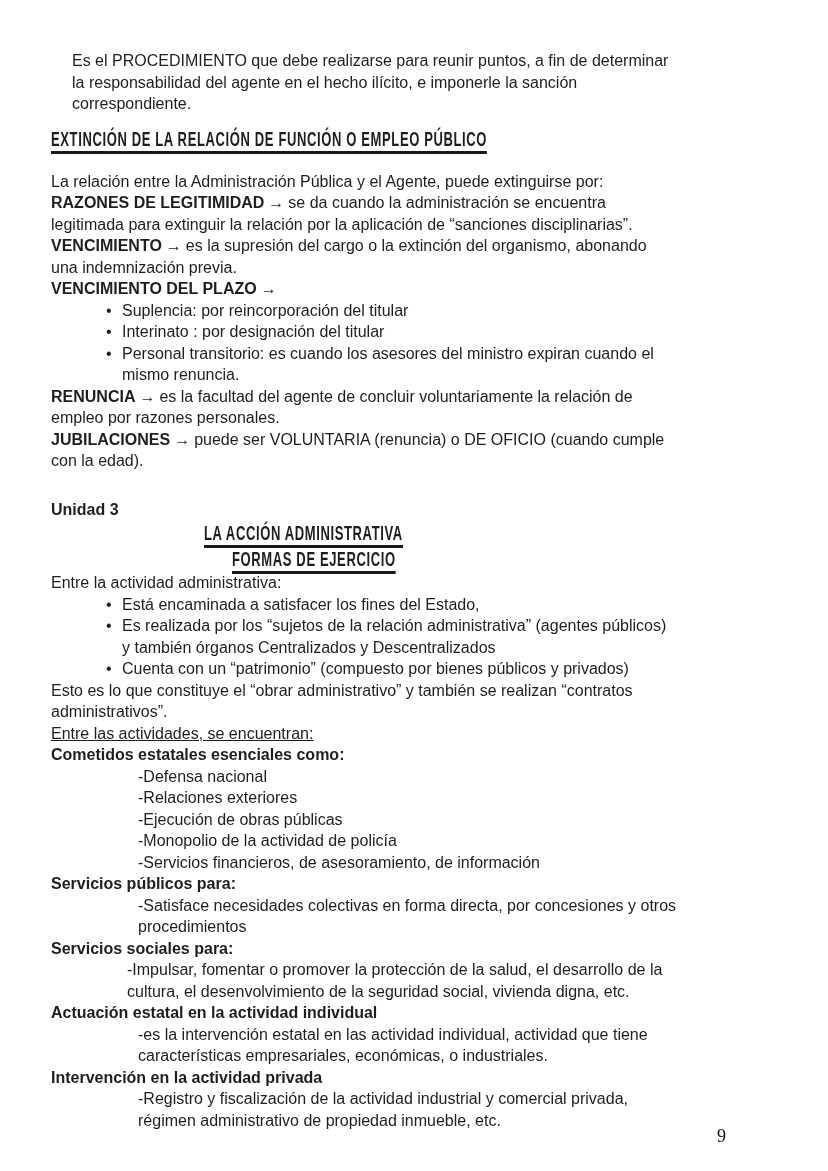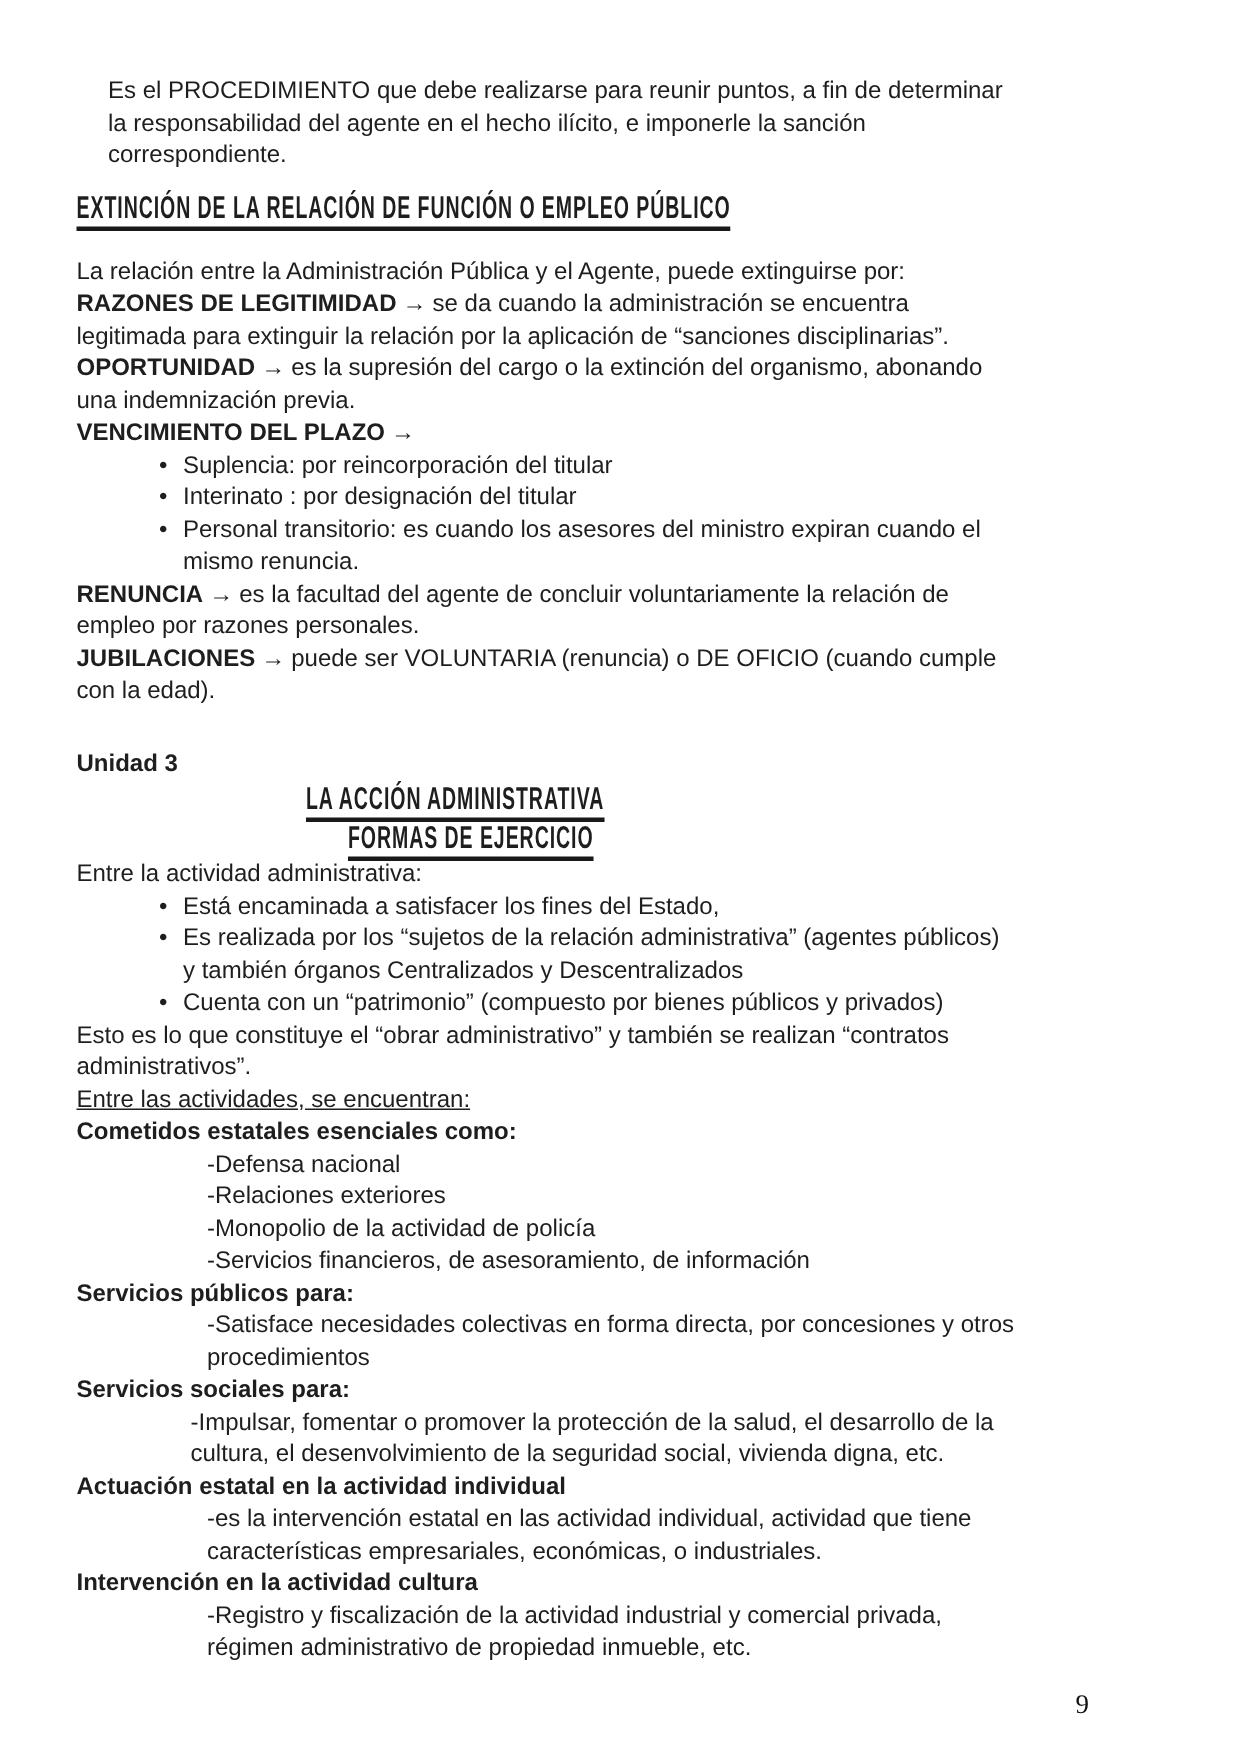--- a/index.html
+++ b/index.html
@@ -47,21 +47,21 @@
 <div class="page">
 
   <p class="intro">Es el PROCEDIMIENTO que debe realizarse para reunir puntos, a fin de determinar la responsabilidad del agente en el hecho ilícito, e imponerle la sanción correspondiente.</p>
 
   <h2 class="hd"><span class="hd-text">EXTINCIÓN DE LA RELACIÓN DE FUNCIÓN O EMPLEO PÚBLICO</span></h2>
 
   <p class="line">La relación entre la Administración Pública y el Agente, puede extinguirse por:</p>
 
   <p class="line"><span class="term">RAZONES DE LEGITIMIDAD</span><span class="arrow">→</span><span>se da cuando la administración se encuentra legitimada para extinguir la relación por la aplicación de “sanciones disciplinarias”.</span></p>
 
-  <p class="line"><span class="term">OPORTUNIDAD</span><span class="arrow">→</span><span>es la supresión del cargo o la extinción del organismo, abonando una indemnización previa.</span></p>
+  <p class="line"><span class="term">VENCIMIENTO</span><span class="arrow">→</span><span>es la supresión del cargo o la extinción del organismo, abonando una indemnización previa.</span></p>
 
   <p class="line"><span class="term">VENCIMIENTO DEL PLAZO</span><span class="arrow">→</span></p>
 
   <ul class="bullets">
     <li>Suplencia: por reincorporación del titular</li>
     <li>Interinato : por designación del titular</li>
     <li>Personal transitorio: es cuando los asesores del ministro expiran cuando el mismo renuncia.</li>
   </ul>
 
   <p class="line"><span class="term">RENUNCIA</span><span class="arrow">→</span><span>es la facultad del agente de concluir voluntariamente la relación de empleo por razones personales.</span></p>
@@ -83,31 +83,32 @@
       <li>Cuenta con un “patrimonio” (compuesto por bienes públicos y privados)</li>
     </ul>
 
     <p class="line">Esto es lo que constituye el “obrar administrativo” y también se realizan “contratos administrativos”.</p>
 
     <p class="line underl">Entre las actividades, se encuentran:</p>
 
     <p class="act-title">Cometidos estatales esenciales como:</p>
     <p class="sub">-Defensa nacional</p>
     <p class="sub">-Relaciones exteriores</p>
+    <p class="sub">-Ejecución de obras públicas</p>
     <p class="sub">-Monopolio de la actividad de policía</p>
     <p class="sub">-Servicios financieros, de asesoramiento, de información</p>
 
     <p class="act-title">Servicios públicos para:</p>
     <p class="sub">-Satisface necesidades colectivas en forma directa, por concesiones y otros procedimientos</p>
 
     <p class="act-title">Servicios sociales para:</p>
     <p class="sub sub-sm">-Impulsar, fomentar o promover la protección de la salud, el desarrollo de la cultura, el desenvolvimiento de la seguridad social, vivienda digna, etc.</p>
 
     <p class="act-title">Actuación estatal en la actividad individual</p>
     <p class="sub">-es la intervención estatal en las actividad individual, actividad que tiene características empresariales, económicas, o industriales.</p>
 
-    <p class="act-title">Intervención en la actividad cultura</p>
+    <p class="act-title">Intervención en la actividad privada</p>
     <p class="sub">-Registro y fiscalización de la actividad industrial y comercial privada, régimen administrativo de propiedad inmueble, etc.</p>
   </div>
 
   <div class="page-number">9</div>
 
 </div>
 
 </body></html>

